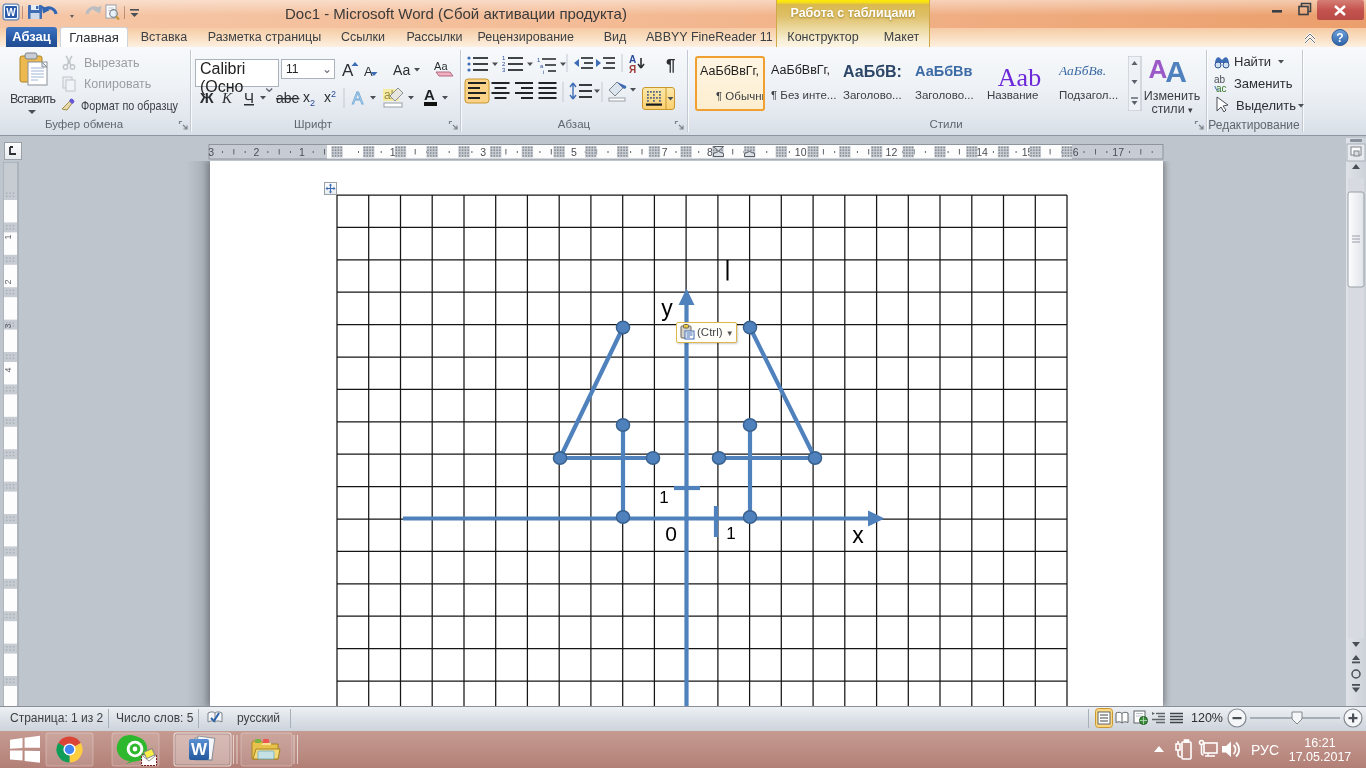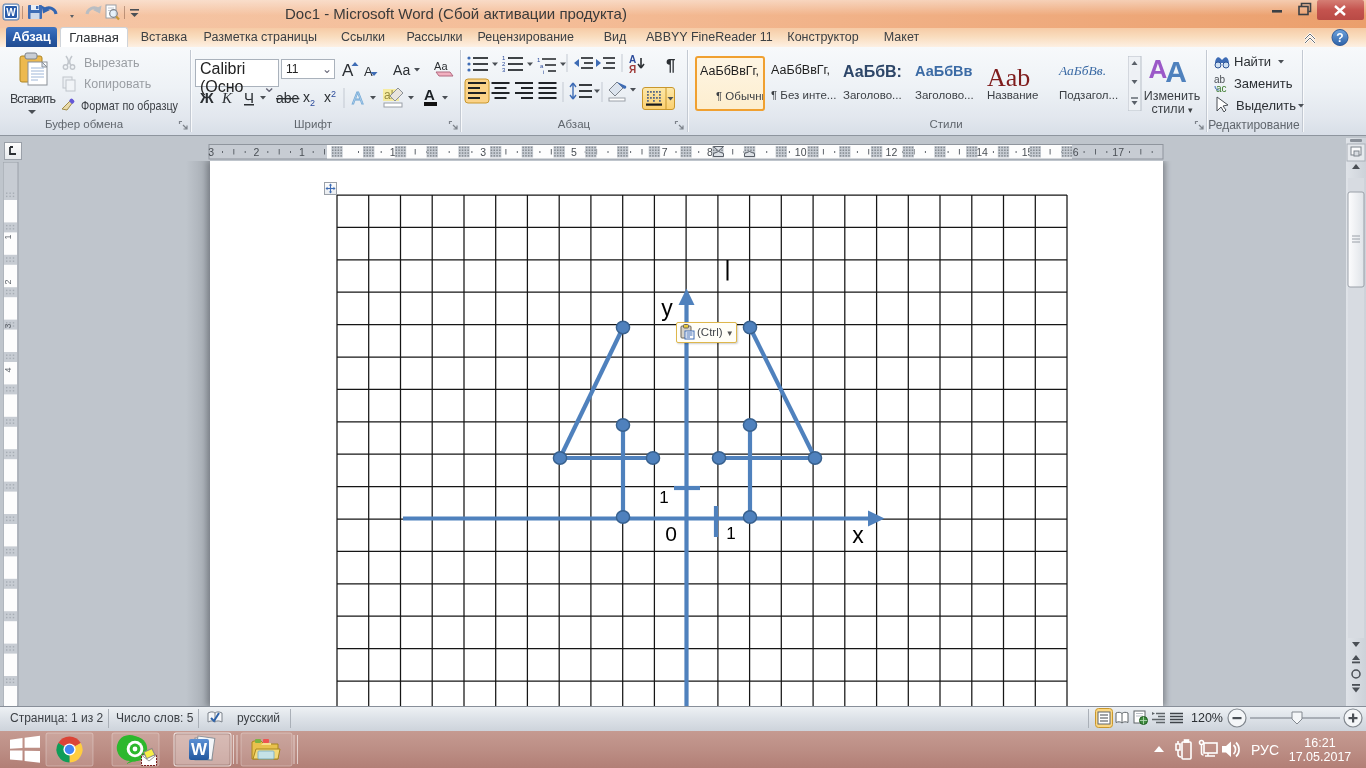--- a/index.html
+++ b/index.html
@@ -51,24 +51,27 @@
         </linearGradient>
       </defs>
  <path d="M80 6 L90 15 M90 6 L80 15" stroke="#fff" stroke-width="2.4"></path>
  <rect x="17" y="10" width="10" height="2.6" fill="#3c4045"></rect>
  <g fill="none" stroke="#3c4045" stroke-width="1.6">
         <rect x="44" y="6.5" width="9" height="8"></rect>
         <path d="M46.5 6 V3.5 H55.5 V11.5 H53.5"></path>
       </g>
 </svg>
 <div class="abs" style="left:0;top:28px;width:1366px;height:19px;background:linear-gradient(180deg,#f6cba6 0%,#f9dcbd 45%,#fdf0e3 100%)"></div>
+<div class="abs" style="left:776px;top:0;width:154px;height:47px;background:linear-gradient(180deg,#ffe90a 0%,#f6df17 5%,#d9b94e 10%,#dfc06a 35%,#eedda9 65%,#f9f0d9 88%,#fdf4e4 100%);border-left:1px solid #cfa948;border-right:1px solid #cfa948;box-sizing:border-box">
+ <div style="text-align:center;font-size:12.5px;font-weight:bold;color:#fff;line-height:26px;text-shadow:0 1px 2px rgba(120,90,0,.6)">Работа с таблицами</div>
+</div>
     <div class="abs" style="left:6px;top:27px;width:51px;height:20px;background:linear-gradient(180deg,#3f74c1 0%,#2a5caa 50%,#214c90 100%);border-radius:3px 3px 0 0;color:#fff;font-weight:bold;font-size:13px;text-align:center;line-height:20px">Абзац</div>
     <div class="abs" style="left:60px;top:27px;width:68px;height:20px;background:#ffffff;border:1px solid #cfd4da;border-bottom:none;border-radius:3px 3px 0 0;box-sizing:border-box;color:#2b2f33;font-size:13px;text-align:center;line-height:19px">Главная</div>
     <div class="abs" style="left:134px;top:27px;width:60px;height:20px;color:#3c4044;font-size:12.5px;text-align:center;line-height:20px;white-space:nowrap">Вставка</div>
-    <div class="abs" style="left:188px;top:27px;width:129px;height:20px;color:#3c4044;font-size:12.5px;text-align:right;line-height:20px;white-space:nowrap">Разметка страницы</div>
+    <div class="abs" style="left:200px;top:27px;width:129px;height:20px;color:#3c4044;font-size:12.5px;text-align:center;line-height:20px;white-space:nowrap">Разметка страницы</div>
     <div class="abs" style="left:335px;top:27px;width:56px;height:20px;color:#3c4044;font-size:12.5px;text-align:center;line-height:20px;white-space:nowrap">Ссылки</div>
     <div class="abs" style="left:399px;top:27px;width:71px;height:20px;color:#3c4044;font-size:12.5px;text-align:center;line-height:20px;white-space:nowrap">Рассылки</div>
     <div class="abs" style="left:476px;top:27px;width:98px;height:20px;color:#3c4044;font-size:12.5px;text-align:right;line-height:20px;white-space:nowrap">Рецензирование</div>
     <div class="abs" style="left:590px;top:27px;width:50px;height:20px;color:#3c4044;font-size:12.5px;text-align:center;line-height:20px;white-space:nowrap">Вид</div>
     <div class="abs" style="left:646px;top:27px;width:126px;height:20px;color:#3c4044;font-size:12.5px;text-align:left;line-height:20px;white-space:nowrap">ABBYY FineReader 11</div>
     <div class="abs" style="left:780px;top:27px;width:86px;height:20px;color:#3c4044;font-size:12.5px;text-align:center;line-height:20px;white-space:nowrap">Конструктор</div>
     <div class="abs" style="left:874px;top:27px;width:55px;height:20px;color:#3c4044;font-size:12.5px;text-align:center;line-height:20px;white-space:nowrap">Макет</div>
     <svg class="abs" style="left:1300px;top:29px" width="60" height="17" viewBox="0 0 60 17">
 <path d="M5 10 L10 5 L15 10 M5 14 L10 9 L15 14" stroke="#fff" fill="none" stroke-width="2.2"></path>
 <path d="M5 10 L10 5 L15 10 M5 14 L10 9 L15 14" stroke="#6b7076" fill="none" stroke-width="1"></path>
@@ -337,21 +340,21 @@
     </div>
     <div class="abs" style="left:839px;top:56px;width:70px;height:55px;border:1px solid transparent;border-radius:3px;box-sizing:border-box;background:transparent">
       <div style="font-family:'Liberation Sans';font-size:16px;font-weight:bold;font-style:normal;color:#2d4668;text-align:left;padding:6px 0 0 3px;height:26px;overflow:hidden;white-space:nowrap">АаБбВ:</div>
       <div style="font-size:11.5px;color:#3b3f44;padding-left:3px;white-space:nowrap;overflow:hidden">Заголово...</div>
     </div>
     <div class="abs" style="left:911px;top:56px;width:70px;height:55px;border:1px solid transparent;border-radius:3px;box-sizing:border-box;background:transparent">
       <div style="font-family:'Liberation Sans';font-size:14.5px;font-weight:bold;font-style:normal;color:#3c6ba5;text-align:left;padding:6px 0 0 3px;height:26px;overflow:hidden;white-space:nowrap">АаБбВв</div>
       <div style="font-size:11.5px;color:#3b3f44;padding-left:3px;white-space:nowrap;overflow:hidden">Заголово...</div>
     </div>
     <div class="abs" style="left:983px;top:56px;width:70px;height:55px;border:1px solid transparent;border-radius:3px;box-sizing:border-box;background:transparent">
-      <div style="font-family:'Liberation Serif';font-size:26px;font-weight:normal;font-style:normal;color:#7f1d1d;text-align:left;padding:6px 0 0 3px;height:26px;overflow:hidden;white-space:nowrap">Aab</div>
+      <div style="font-family:'Liberation Serif';font-size:26px;font-weight:normal;font-style:normal;color:#6d28d9;text-align:center;padding:6px 0 0 3px;height:26px;overflow:hidden;white-space:nowrap">Aab</div>
       <div style="font-size:11.5px;color:#3b3f44;padding-left:3px;white-space:nowrap;overflow:hidden">Название</div>
     </div>
     <div class="abs" style="left:1055px;top:56px;width:70px;height:55px;border:1px solid transparent;border-radius:3px;box-sizing:border-box;background:transparent">
       <div style="font-family:'Liberation Serif';font-size:13.5px;font-weight:normal;font-style:italic;color:#3c6ba5;text-align:left;padding:6px 0 0 3px;height:26px;overflow:hidden;white-space:nowrap">АаБбВв.</div>
       <div style="font-size:11.5px;color:#3b3f44;padding-left:3px;white-space:nowrap;overflow:hidden">Подзагол...</div>
     </div>
     <svg class="abs" style="left:1128px;top:56px" width="14" height="55" viewBox="0 0 14 55">
  <rect x="0" y="0" width="13" height="55" fill="#eef1f5" stroke="#b7bec7"></rect>
  <path d="M3.5 9 l6 0 l-3 -4 z" fill="#5a6069"></path>
  <path d="M3.5 24 l6 0 l-3 4 z" fill="#5a6069"></path>

